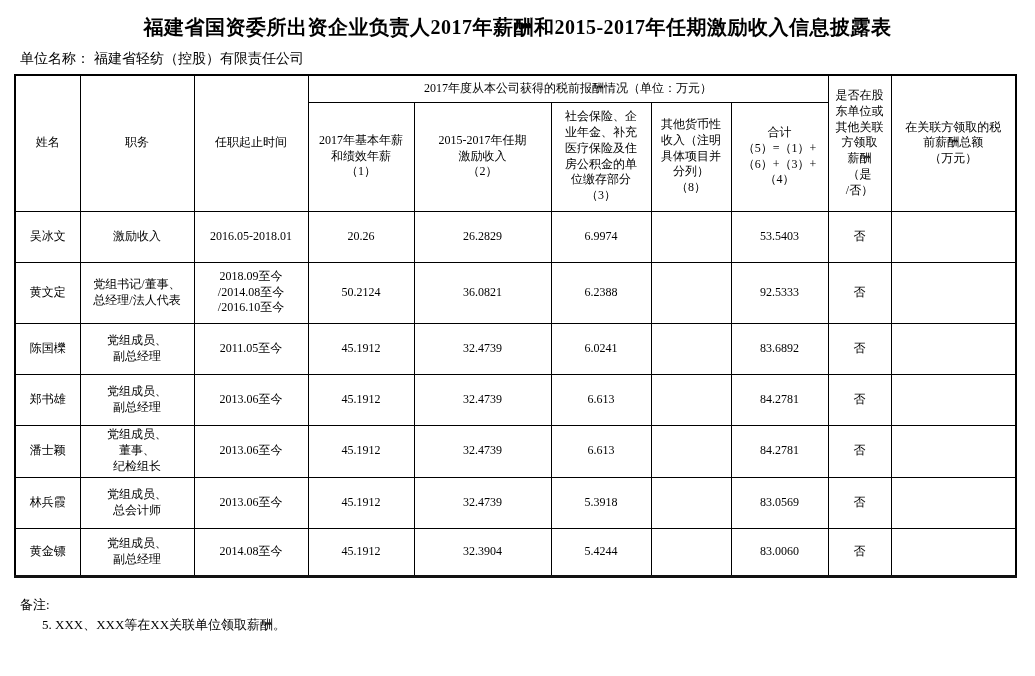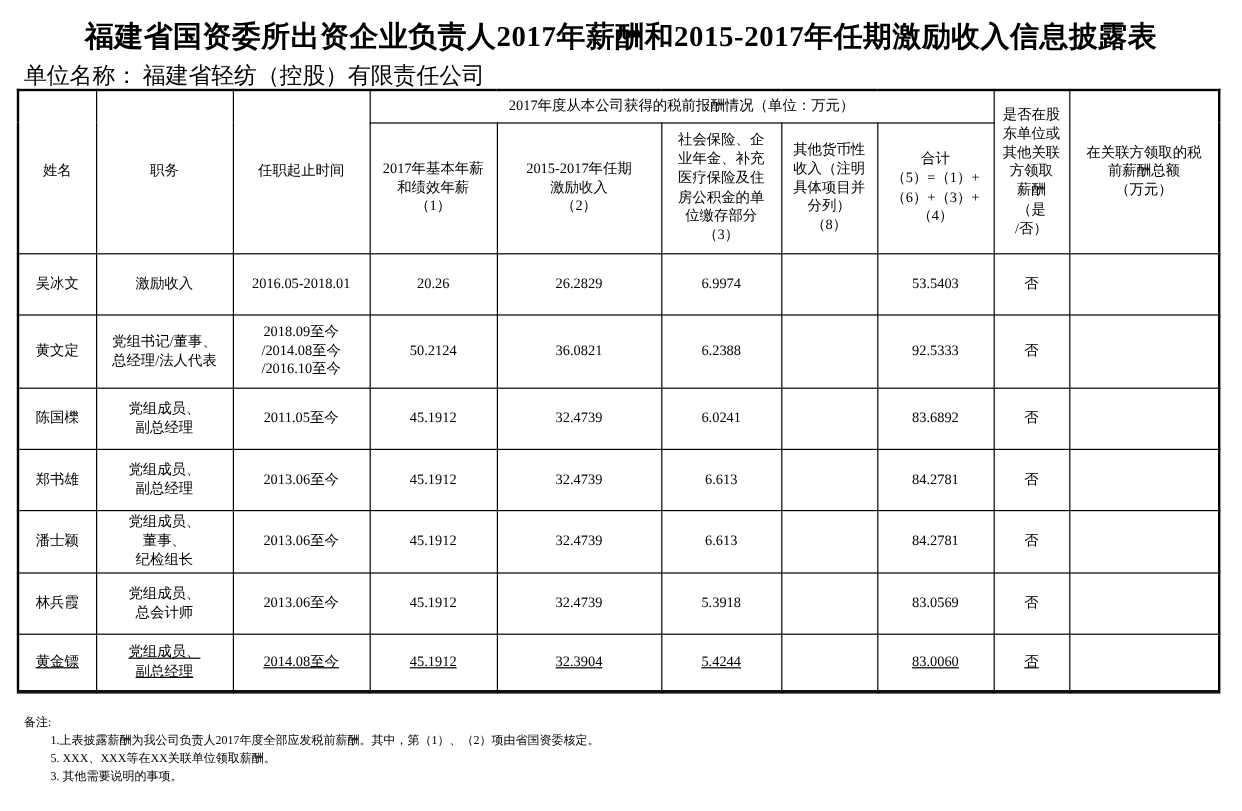--- a/index.html
+++ b/index.html
@@ -7,26 +7,26 @@
   body {
     width:1035px; height:676px;
     position:relative;
     font-family:"Liberation Serif","DejaVu Serif",serif;
     color:#000;
     overflow:hidden;
   }
   .page-title {
     position:absolute; left:0; top:14px; width:1035px;
     text-align:center;
-    font-size:24px; font-weight:bold;
+    font-size:20px; font-weight:bold;
     letter-spacing:0.5px;
   }
   .company-line {
     position:absolute; left:20px; top:50px;
-    font-size:19px;
+    font-size:14px;
   }
   .company-line .label { margin-right:4px; }
   table.disclosure {
     position:absolute; left:14px; top:74px;
     width:1001px;
     border-collapse:collapse;
     table-layout:fixed;
     border:2px solid #000;
     border-bottom:3px solid #111;
   }
@@ -42,24 +42,24 @@
     overflow:hidden;
   }
   tr.hrow-group { height:27px; }
   tr.hrow-main  { height:109px; }
   tr.r1 { height:51px; }
   tr.r2 { height:61px; }
   tr.r3 { height:51px;margin-top:21px; }
   tr.r4 { height:51px; }
   tr.r5 { height:52px; }
   tr.r6 { height:51px; }
-  tr.r7 { height:48px;text-decoration:underline; }
+  tr.r7 { height:48px; }
   .notes {
     position:absolute; left:20px; top:595px;
-    font-size:10px; line-height:1.5;
+    font-size:13px; line-height:1.5;
   }
   .notes .note-item { padding-left:22px; }
 </style>
 </head>
 <body>
 
 <div class="page-title">福建省国资委所出资企业负责人2017年薪酬和2015-2017年任期激励收入信息披露表</div>
 
 <div class="company-line">
   <span class="label">单位名称：</span><span>福建省轻纺（控股）有限责任公司</span>
@@ -210,16 +210,14 @@
       <td></td>
       <td>83.0060</td>
       <td>否</td>
       <td></td>
     </tr>
   </tbody>
 </table>
 
 <div class="notes">
   <div>备注:</div>
-  <div class="note-item">1.上表披露薪酬为我公司负责人2017年度全部应发税前薪酬。其中，第（1）、（2）项由省国资委核定。</div>
   <div class="note-item">5. XXX、XXX等在XX关联单位领取薪酬。</div>
-  <div class="note-item">3. 其他需要说明的事项。</div>
 </div>
 
 </body></html>

